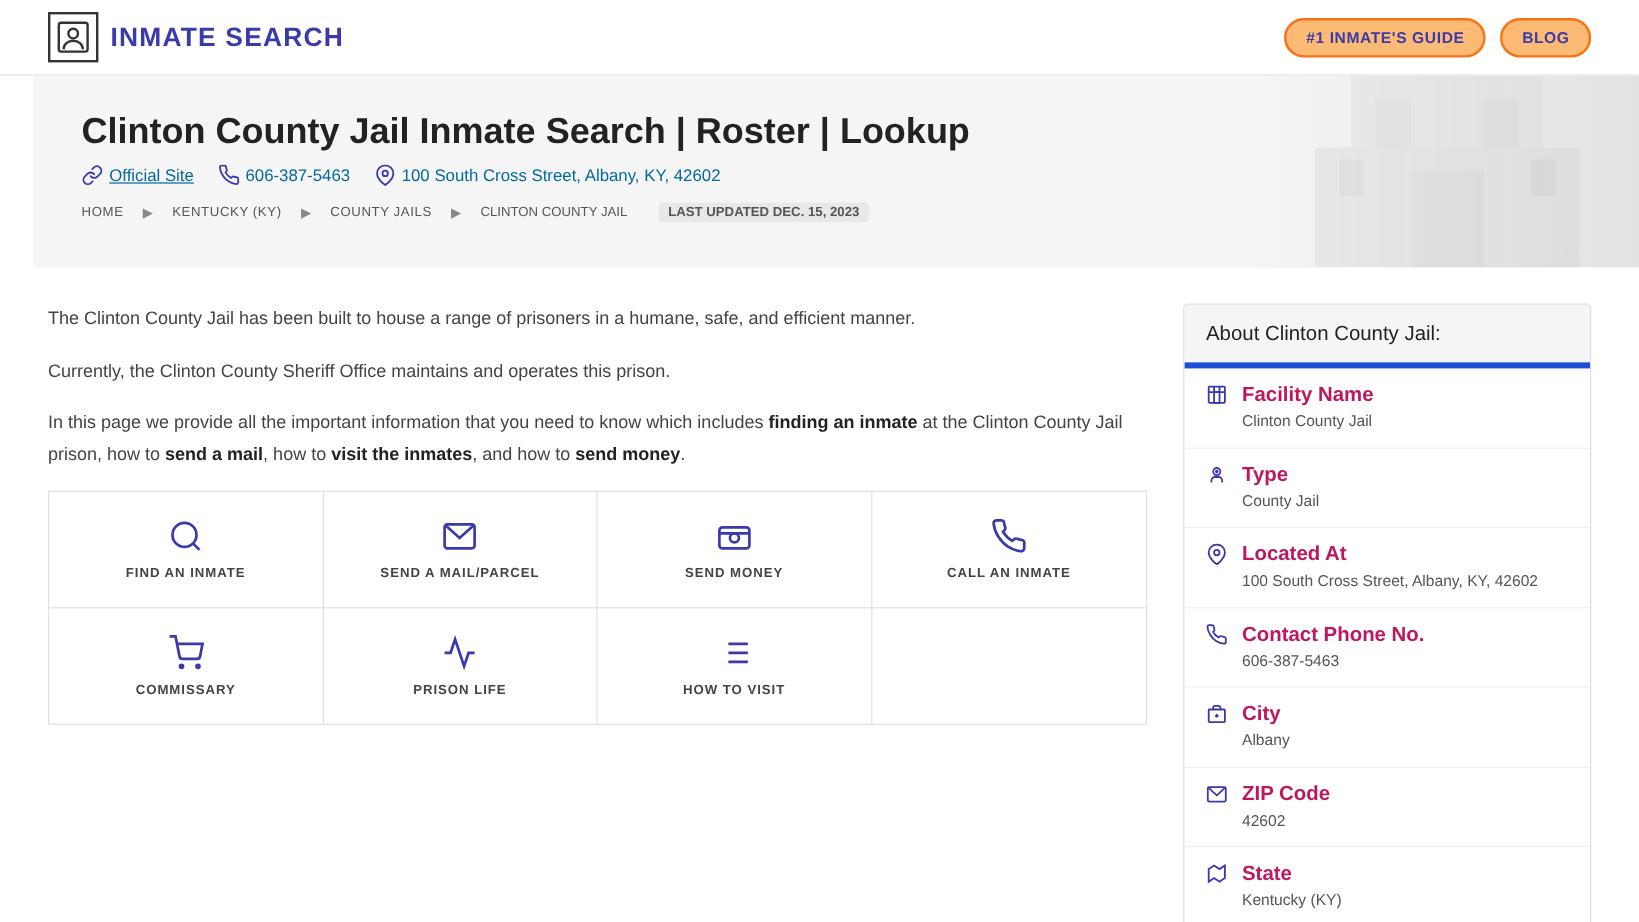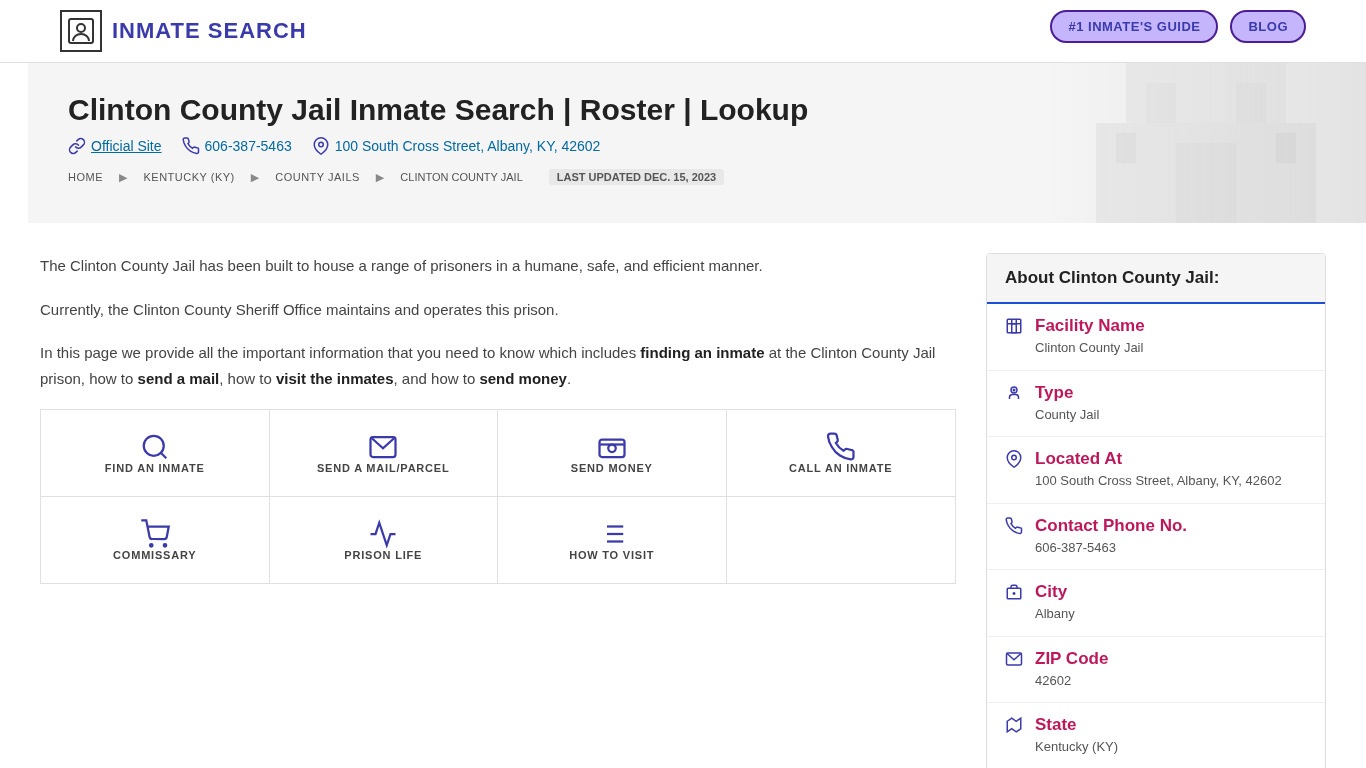--- a/index.html
+++ b/index.html
@@ -1,23 +1,23 @@
 <!DOCTYPE html>
 <html><head>
   <meta charset="utf-8">
   <style>
     * { box-sizing: border-box; margin: 0; padding: 0; }
     body { font-family: Arial, Helvetica, sans-serif; font-size: 15px; color: #333; background: #fff; }
 
     
     .header {
       display: flex;
-      align-items: flex-start;
+      align-items: center;
       justify-content: space-between;
-      padding: 10px 60px;
+      padding: 10px 40px;
       border-bottom: 1px solid #e0e0e0;
       background: #fff;
     }
     .logo-area {
       display: flex;
       align-items: center;
       gap: 10px;
     }
     .logo-icon {
       width: 42px;
@@ -33,22 +33,22 @@
       font-weight: 700;
       color: #3a3aab;
       letter-spacing: 1px;
     }
     .header-nav {
       display: flex;
       gap: 12px;
       align-items: center;
     }
     .btn-outline {
-      border: 2px solid #4c1d95;
-      background: #c4b5fd;
+      border: 2px solid #f97316;
+      background: #fdba74;
       color: #3a3aab;
       padding: 7px 16px;
       border-radius: 20px;
       font-size: 13px;
       font-weight: 700;
       cursor: pointer;
       letter-spacing: 0.5px;
     }
 
     
@@ -158,20 +158,21 @@
     }
     .action-cell {
       display: flex;
       flex-direction: column;
       align-items: center;
       justify-content: center;
       padding: 22px 10px;
       border-right: 1px solid #e0e0e0;
       border-bottom: 1px solid #e0e0e0;
       cursor: pointer;
+      gap: 10px;
     }
     .action-cell:nth-child(4n) { border-right: none; }
     .action-cell:nth-child(5), .action-cell:nth-child(6),
     .action-cell:nth-child(7), .action-cell:nth-child(8) { border-bottom: none; }
     .action-label {
       font-size: 11px;
       font-weight: 700;
       color: #444;
       letter-spacing: 0.8px;
       text-transform: uppercase;
@@ -181,23 +182,23 @@
     
     .sidebar-card {
       border: 1px solid #ddd;
       border-radius: 4px;
       overflow: hidden;
     }
     .sidebar-card-header {
       background: #f5f5f5;
       padding: 14px 18px;
       font-size: 17px;
-      font-weight: 700;
+      font-weight: 400;
       color: #222;
-      border-bottom: 2px solid #1d4ed8;
+      border-bottom: 5px solid #1d4ed8;
     }
     .sidebar-rows { padding: 0; }
     .sidebar-row {
       display: flex;
       align-items: flex-start;
       gap: 12px;
       padding: 12px 18px;
       border-bottom: 1px solid #f0f0f0;
     }
     .sidebar-row:last-child { border-bottom: none; }

